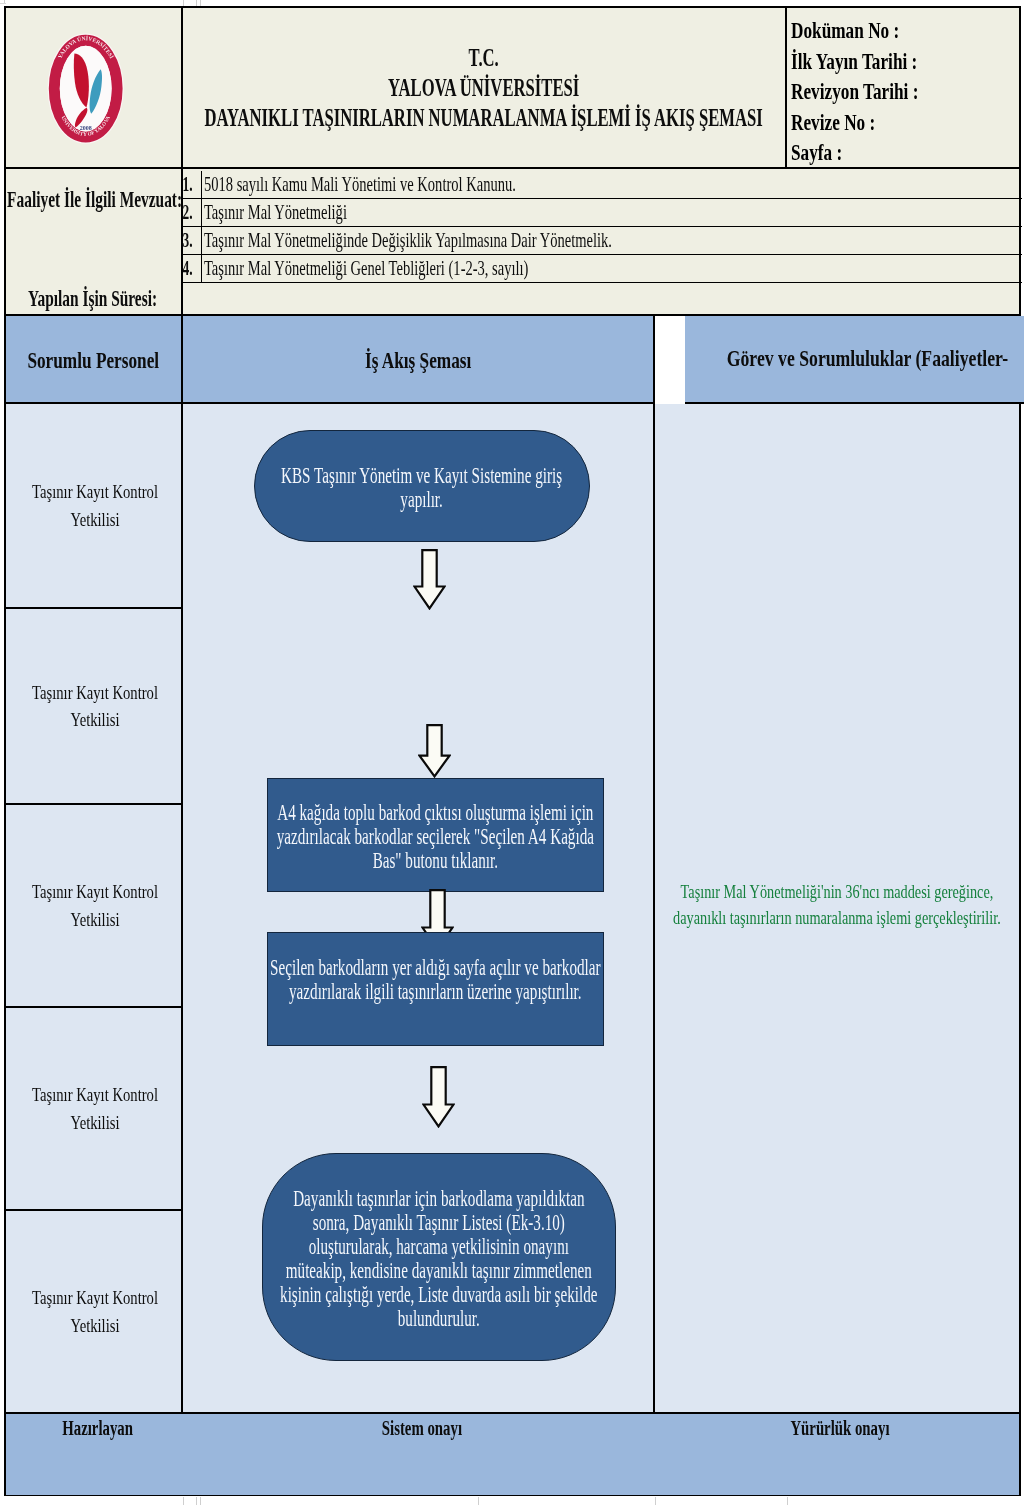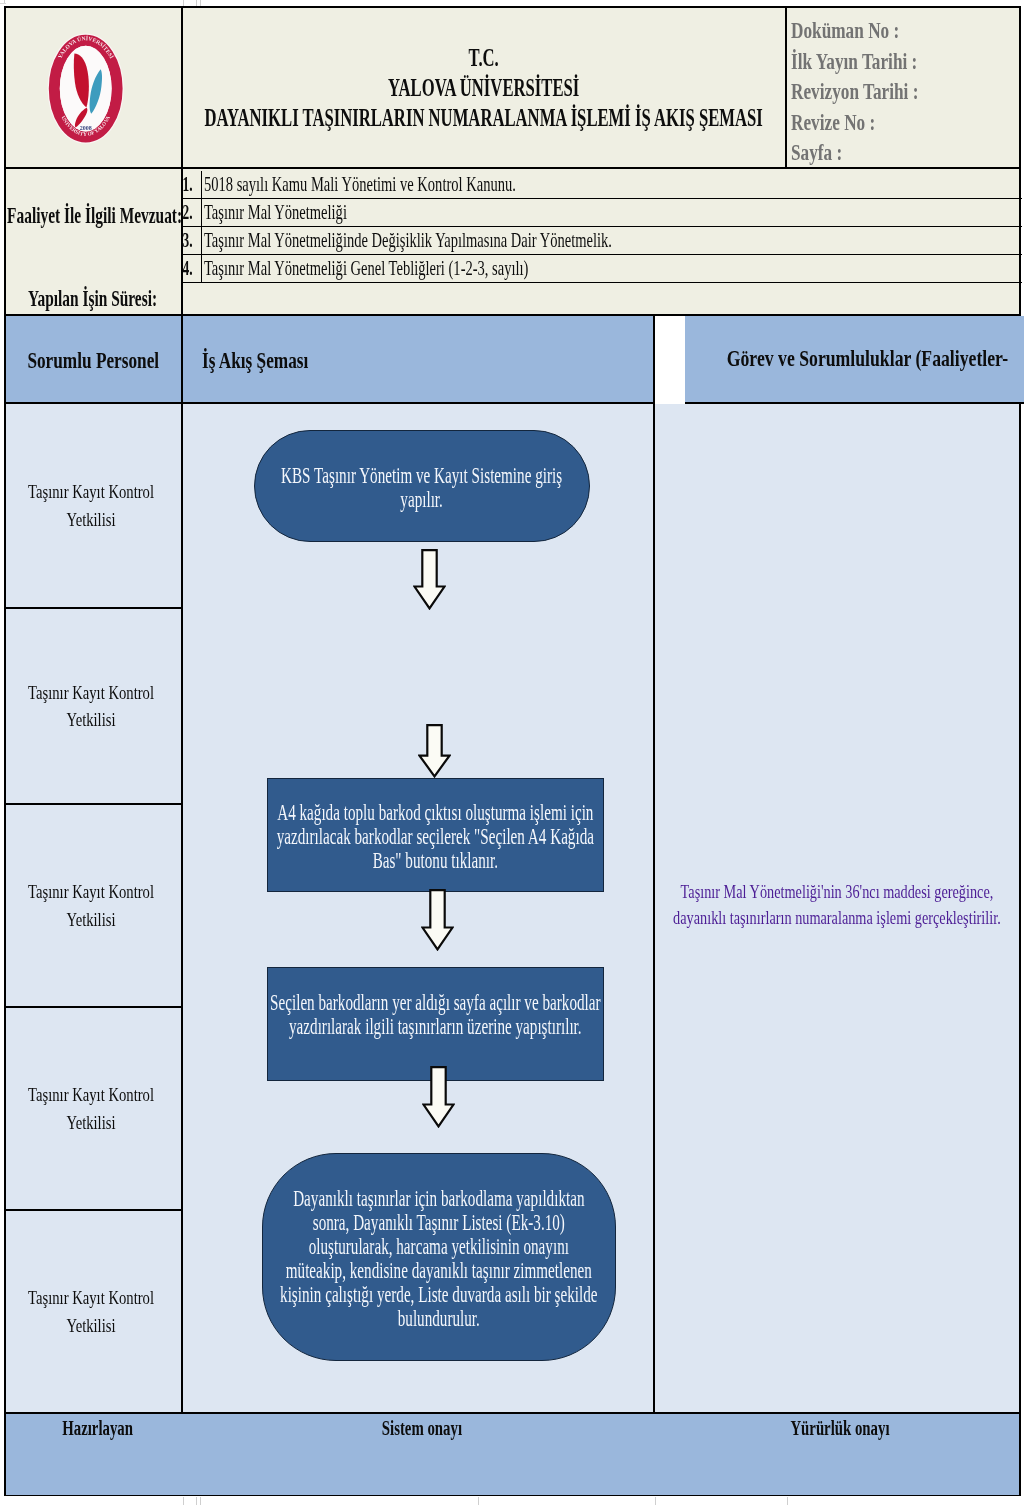--- a/index.html
+++ b/index.html
@@ -13,57 +13,57 @@
 
   .cell{position:absolute;box-sizing:border-box;}
 
   .cream{background:#EFEFE3;}
   .hdrblue{background:#9AB7DC;}
   .bodyblue{background:#DDE6F2;}
 
   .bdr-r{border-right:2.4px solid #000;}
   .bdr-b{border-bottom:2.4px solid #000;}
 
-  .ctr{display:flex;align-items:center;text-align:center;font-family:Liberation Serif, serif;}
+  .ctr{display:flex;align-items:center;justify-content:center;text-align:center;font-family:Liberation Serif, serif;}
   .cond68{display:block;width:147.06%;margin-left:-23.53%;
         transform:scaleX(0.68);transform-origin:center center;}
   .cond76{display:block;width:131.58%;margin-left:-15.79%;
         transform:scaleX(0.76);transform-origin:center center;}
   .condL67{display:inline-block;transform:scaleX(0.67);transform-origin:left center;}
   .condL76{display:inline-block;transform:scaleX(0.76);transform-origin:left center;}
   .cond67{display:block;width:149.25%;margin-left:-24.63%;
         transform:scaleX(0.67);transform-origin:center center;}
   .cond74{display:block;width:135.14%;margin-left:-17.57%;
         transform:scaleX(0.74);transform-origin:center center;}
 
   .title{font-weight:bold;color:#0d0d0d;}
   .title .ln{white-space:nowrap;}
 
-  .meta{font-weight:bold;color:#737373;}
+  .meta{font-weight:bold;color:#000000;}
   .meta .ln{white-space:nowrap;}
 
   .mevz-label{font-weight:bold;color:#0d0d0d;white-space:nowrap;}
   .mevz-num{font-weight:bold;color:#0d0d0d;
             display:flex;align-items:center;justify-content:center;}
   .mevz-txt{color:#0d0d0d;display:flex;align-items:center;}
   .thin-b{border-bottom:1.4px solid #000;}
   .thin-r{border-right:1.4px solid #000;}
 
   .colhdr{font-weight:bold;color:#0d0d0d;}
   .colhdr .ln{white-space:nowrap;}
 
   .resp{color:#0d0d0d;}
   .resp .ln{white-space:nowrap;}
 
   .shape{position:absolute;box-sizing:border-box;background:#315B8D;
          border:1.4px solid #13263D;color:#F4F7FC;
          display:flex;align-items:center;justify-content:center;text-align:center;}
   .shape .ln{white-space:nowrap;}
 
-  .desc{color:#4c1d95;text-align:center;}
+  .desc{color:#15803d;text-align:center;}
   .desc .ln{white-space:nowrap;}
 
   .foot{font-weight:bold;color:#0d0d0d;white-space:nowrap;}
 
   .gl{position:absolute;background:#cfcfcf;width:1px;}
   .glh{position:absolute;background:#d8d8d8;height:1px;}
 </style>
 </head>
 <body>
 
@@ -117,21 +117,21 @@
     <div class="meta" style="font-size:22.7px;line-height:30.5px;">
       <div class="ln"><span class="condL76">Doküman No :</span></div>
       <div class="ln"><span class="condL76">İlk Yayın Tarihi :</span></div>
       <div class="ln"><span class="condL76">Revizyon Tarihi :</span></div>
       <div class="ln"><span class="condL76">Revize No :</span></div>
       <div class="ln"><span class="condL76">Sayfa :</span></div>
     </div>
   </div>
 
   <div class="cell cream bdr-r bdr-b" style="left:6px;top:169px;width:177px;height:147px;z-index:3;">
-    <div class="mevz-label" style="position:absolute;left:1px;top:35px;width:100%;text-align:center;font-size:23px;line-height:24px;">
+    <div class="mevz-label" style="position:absolute;left:1px;top:19px;width:100%;text-align:center;font-size:23px;line-height:24px;">
         <span class="cond67">Faaliyet İle İlgili Mevzuat:</span>
       </div>
     <div class="mevz-label" style="position:absolute;left:-1px;top:118px;width:100%;text-align:center;font-size:23px;line-height:24px;">
         <span class="cond67">Yapılan İşin Süresi:</span>
       </div>
   </div>
 
   <div class="cell cream bdr-b" style="left:183px;top:169px;width:836px;height:147px;">
     <div class="cell" style="left:0;top:2px;width:836px;height:27px;">
       <div class="mevz-num thin-b thin-r" style="position:absolute;left:0;top:0;width:17.5px;height:27px;font-size:20px;">
@@ -269,21 +269,21 @@
         <div class="ln">
             <span class="cond68">Bas" butonu tıklanır.</span>
           </div>
       </div>
     </div>
 
     <svg style="position:absolute;left:238px;top:485px;" width="33" height="62" viewBox="0 0 33 62">
       <path d="M9.3 1.2 L23.7 1.2 L23.7 38.5 L31.5 38.5 L16.5 60.4 L1.5 38.5 L9.3 38.5 Z" fill="#FBFBF5" stroke="#0A0A0A" stroke-width="2.2" stroke-linejoin="miter"></path>
     </svg>
 
-    <div class="shape" style="left:84px;top:563px;width:337px;height:114px;font-size:22.3px;line-height:24px;">
+    <div class="shape" style="left:84px;top:528px;width:337px;height:114px;font-size:22.3px;line-height:24px;">
       <div style="width:100%;padding-bottom:22px;position:relative;top:2px;">
         <div class="ln">
             <span class="cond68">Seçilen barkodların yer aldığı sayfa açılır ve barkodlar</span>
           </div>
         <div class="ln">
             <span class="cond68">yazdırılarak ilgili taşınırların üzerine yapıştırılır.</span>
           </div>
       </div>
     </div>
 

